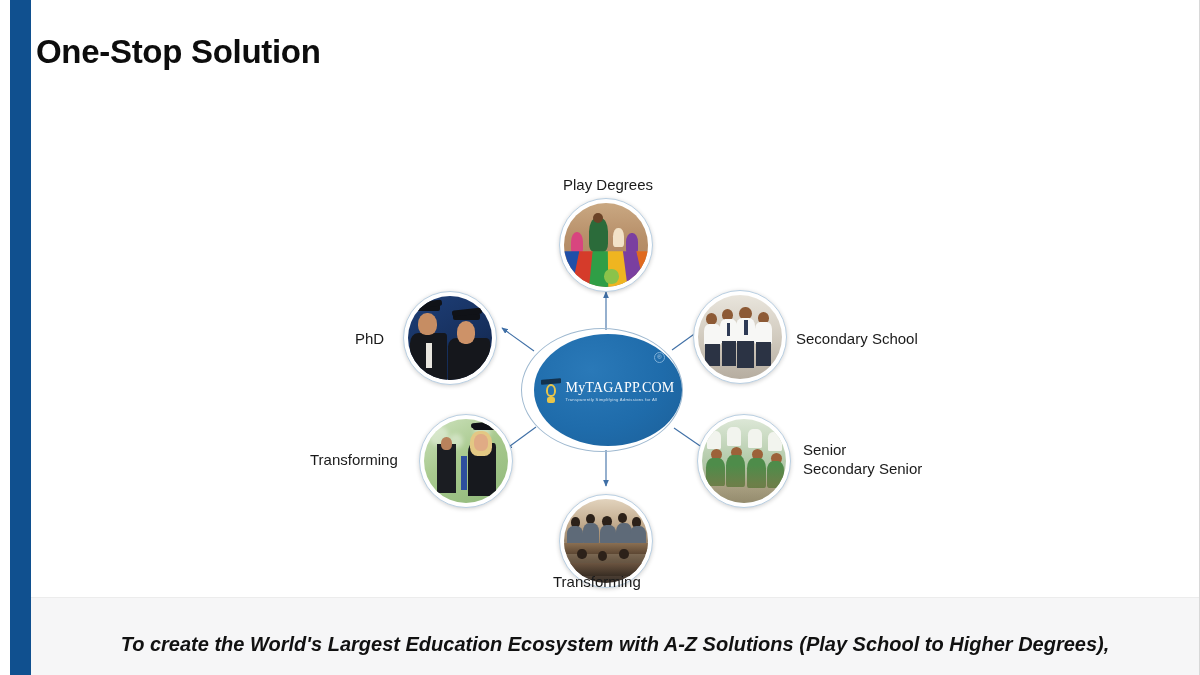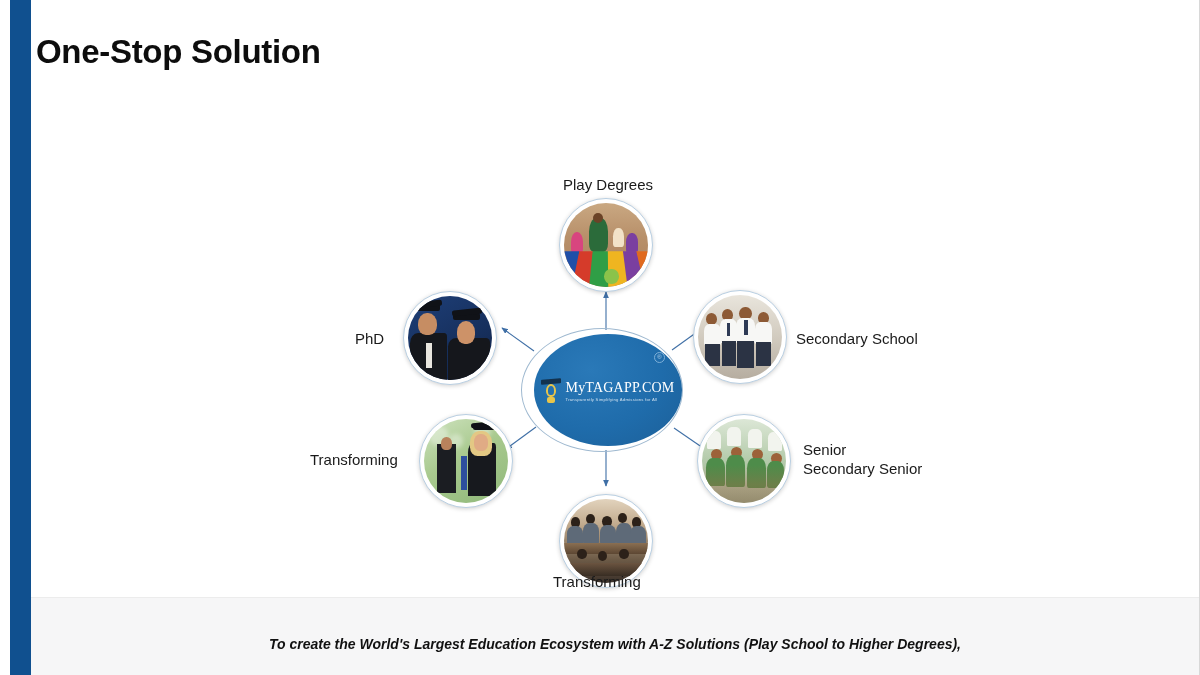--- a/index.html
+++ b/index.html
@@ -253,21 +253,21 @@
     height: 78px;
     background: #f6f6f7;
     border-top: 1px solid #ececec;
     box-sizing: border-box;
     display: flex;
     flex-direction: column;
     align-items: center;
     justify-content: center;
   }
   .caption-line {
-    font-size: 14px;
+    font-size: 20px;
     font-weight: bold;
     font-style: italic;
     color: #111111;
     line-height: 1.45;
     white-space: nowrap;
     text-align: center;
     margin-top: 16px;
   }
 </style>
 </head>

